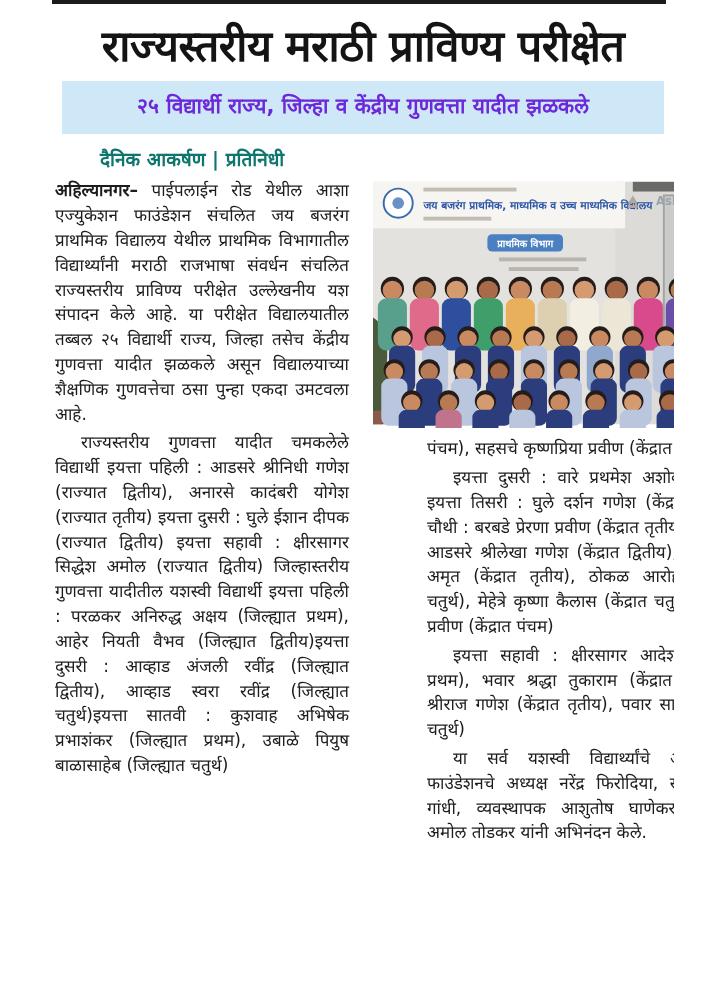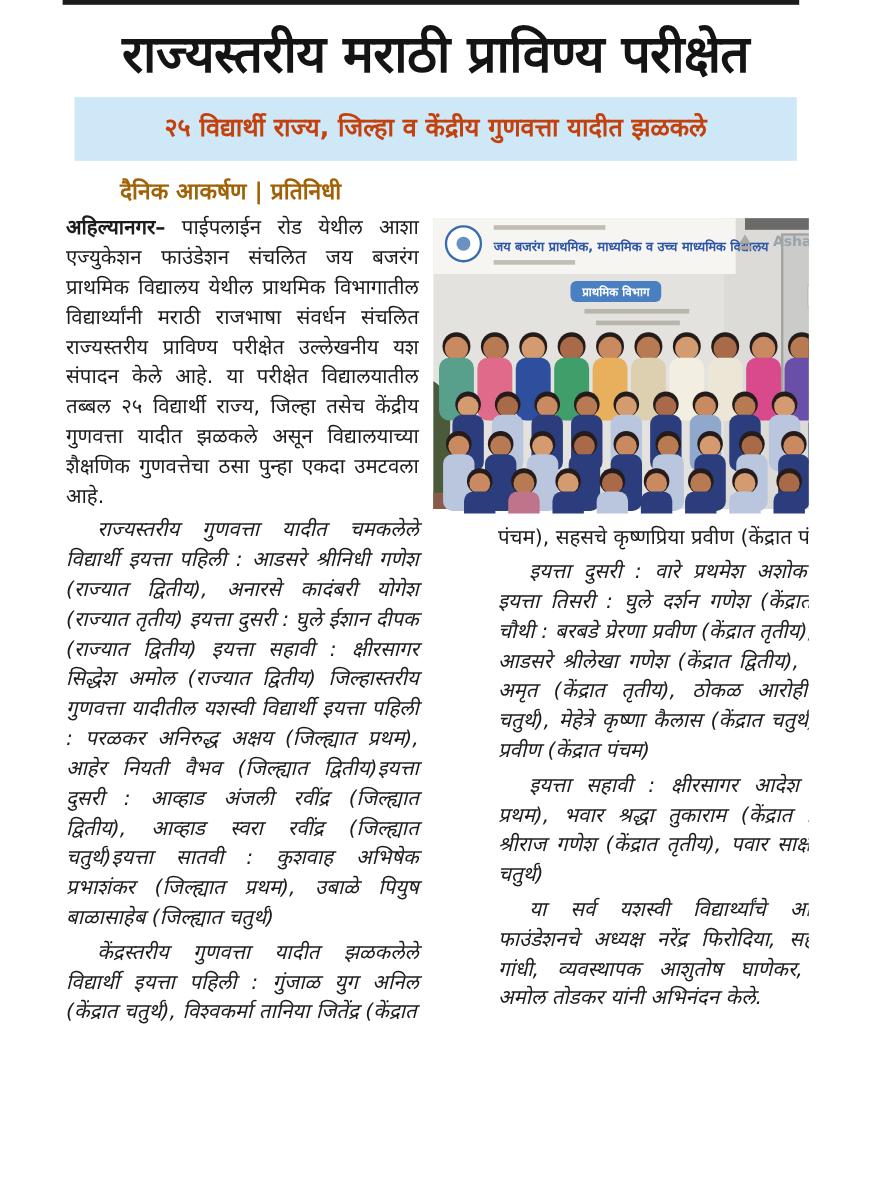--- a/index.html
+++ b/index.html
@@ -30,43 +30,43 @@
     margin:6px 10px 0 10px;
     background:#cfe8f7;
     padding:10px 14px 12px 14px;
     text-align:center;
   }
   .subhead-line{
     display:block;
     font-weight:700;
     font-size:21px;
     line-height:1.5;
-    color:#c2410c;
+    color:#6d28d9;
   }
   .byline{
     margin:12px 0 6px 48px;
     font-weight:700;
     font-size:19px;
-    color:#a16207;
+    color:#0f766e;
   }
   .content{
     display:flex;
     padding:0 4px 0 3px;
-    gap:12px;
+    gap:24px;
   }
   .col-left{width:294px;flex:0 0 294px;}
   .col-right{width:413px;flex:0 0 413px;}
   .content p{
     margin:0 0 4px 0;
     font-size:17px;
     line-height:1.46;
     text-align:justify;
     color:#1c1c1c;
   }
-  .content p.indent{text-indent:26px;font-style:italic;}
+  .content p.indent{text-indent:26px;}
   .lead{font-weight:700;}
   .photo-fig{
     margin:0 0 8px 0;
     width:413px;height:250px;
     line-height:0;
   }
   .photo-fig svg{display:block;}
   .col-right .flowed{padding-left:54px;}
   
   .svg-banner-text{font-family:"DejaVu Sans","Liberation Sans",sans-serif;font-weight:700;}
@@ -86,21 +86,20 @@
     <span class="subhead-line">२५ विद्यार्थी राज्य, जिल्हा व केंद्रीय गुणवत्ता यादीत झळकले</span>
   </div>
 
   <div class="byline">दैनिक आकर्षण | प्रतिनिधी</div>
 
   <div class="content">
 
     <div class="col-left">
       <p><span class="lead">अहिल्यानगर–</span><span> पाईपलाईन रोड येथील आशा एज्युकेशन फाउंडेशन संचलित जय बजरंग प्राथमिक विद्यालय येथील प्राथमिक विभागातील विद्यार्थ्यांनी मराठी राजभाषा संवर्धन संचलित राज्यस्तरीय प्राविण्य परीक्षेत उल्लेखनीय यश संपादन केले आहे. या परीक्षेत विद्यालयातील तब्बल २५ विद्यार्थी राज्य, जिल्हा तसेच केंद्रीय गुणवत्ता यादीत झळकले असून विद्यालयाच्या शैक्षणिक गुणवत्तेचा ठसा पुन्हा एकदा उमटवला आहे.</span></p>
       <p class="indent">राज्यस्तरीय गुणवत्ता यादीत चमकलेले विद्यार्थी इयत्ता पहिली : आडसरे श्रीनिधी गणेश (राज्यात द्वितीय), अनारसे कादंबरी योगेश (राज्यात तृतीय) इयत्ता दुसरी : घुले ईशान दीपक (राज्यात द्वितीय) इयत्ता सहावी : क्षीरसागर सिद्धेश अमोल (राज्यात द्वितीय) जिल्हास्तरीय गुणवत्ता यादीतील यशस्वी विद्यार्थी इयत्ता पहिली : परळकर अनिरुद्ध अक्षय (जिल्ह्यात प्रथम), आहेर नियती वैभव (जिल्ह्यात द्वितीय)इयत्ता दुसरी : आव्हाड अंजली रवींद्र (जिल्ह्यात द्वितीय), आव्हाड स्वरा रवींद्र (जिल्ह्यात चतुर्थ)इयत्ता सातवी : कुशवाह अभिषेक प्रभाशंकर (जिल्ह्यात प्रथम), उबाळे पियुष बाळासाहेब (जिल्ह्यात चतुर्थ)</p>
-      <p class="indent">केंद्रस्तरीय गुणवत्ता यादीत झळकलेले विद्यार्थी इयत्ता पहिली : गुंजाळ युग अनिल (केंद्रात चतुर्थ), विश्वकर्मा तानिया जितेंद्र (केंद्रात</p>
     </div>
 
     <div class="col-right">
 
       <figure class="photo-fig">
         <svg width="413" height="250" viewBox="0 0 426 250" xmlns="http://www.w3.org/2000/svg">
 
           <rect x="0" y="0" width="426" height="250" fill="#e3e2de"></rect>
           <rect x="250" y="0" width="176" height="250" fill="#dcdbd7"></rect>
           <rect x="268" y="0" width="158" height="10" fill="#6a6a68"></rect>

